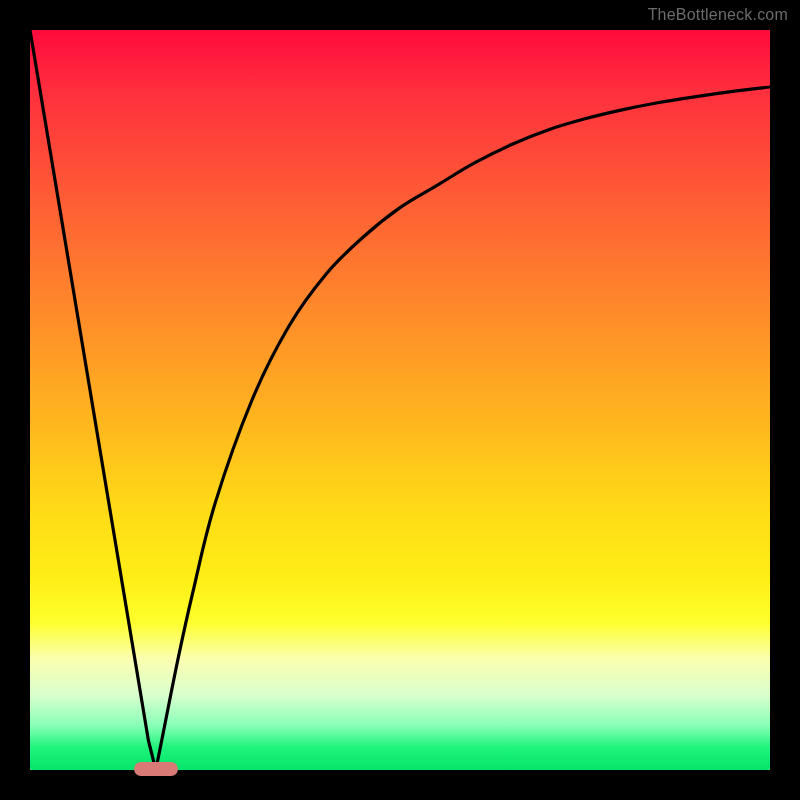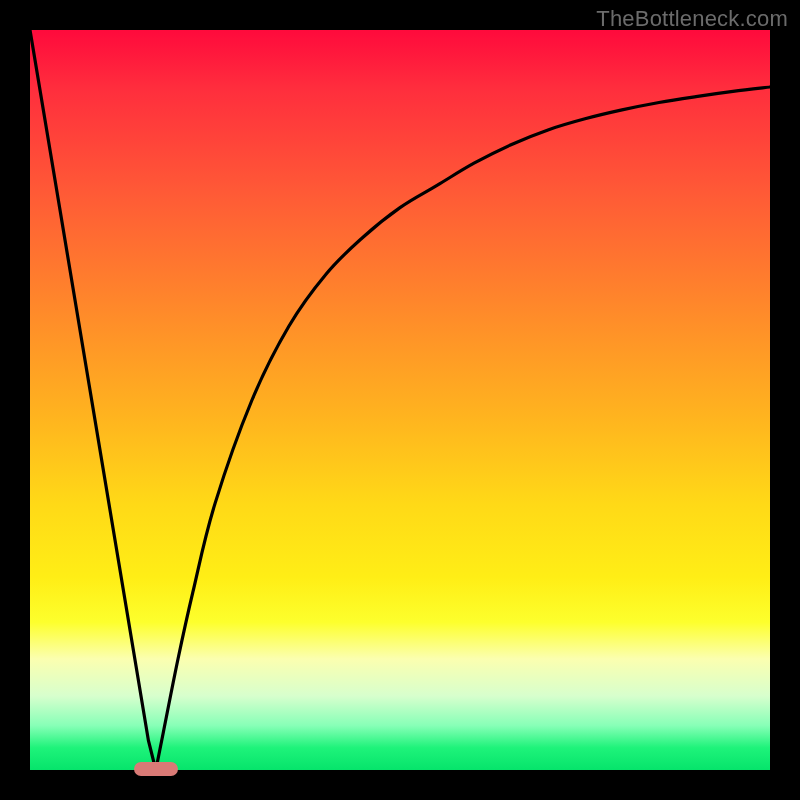--- a/index.html
+++ b/index.html
@@ -38,21 +38,21 @@
       #d7ffcd 90%,
       #87ffb7 94%,
       #1ef37a 97%,
       #06e46b 100%);
   }
   .watermark {
     position: absolute;
     top: 6px;
     right: 12px;
     color: #6b6b6b;
-    font-size: 22px;
+    font-size: 16px;
     letter-spacing: 0.2px;
     user-select: none;
   }
   svg.curves {
     position: absolute;
     top: 0;
     left: 0;
     width: 740px;
     height: 740px;
   }

